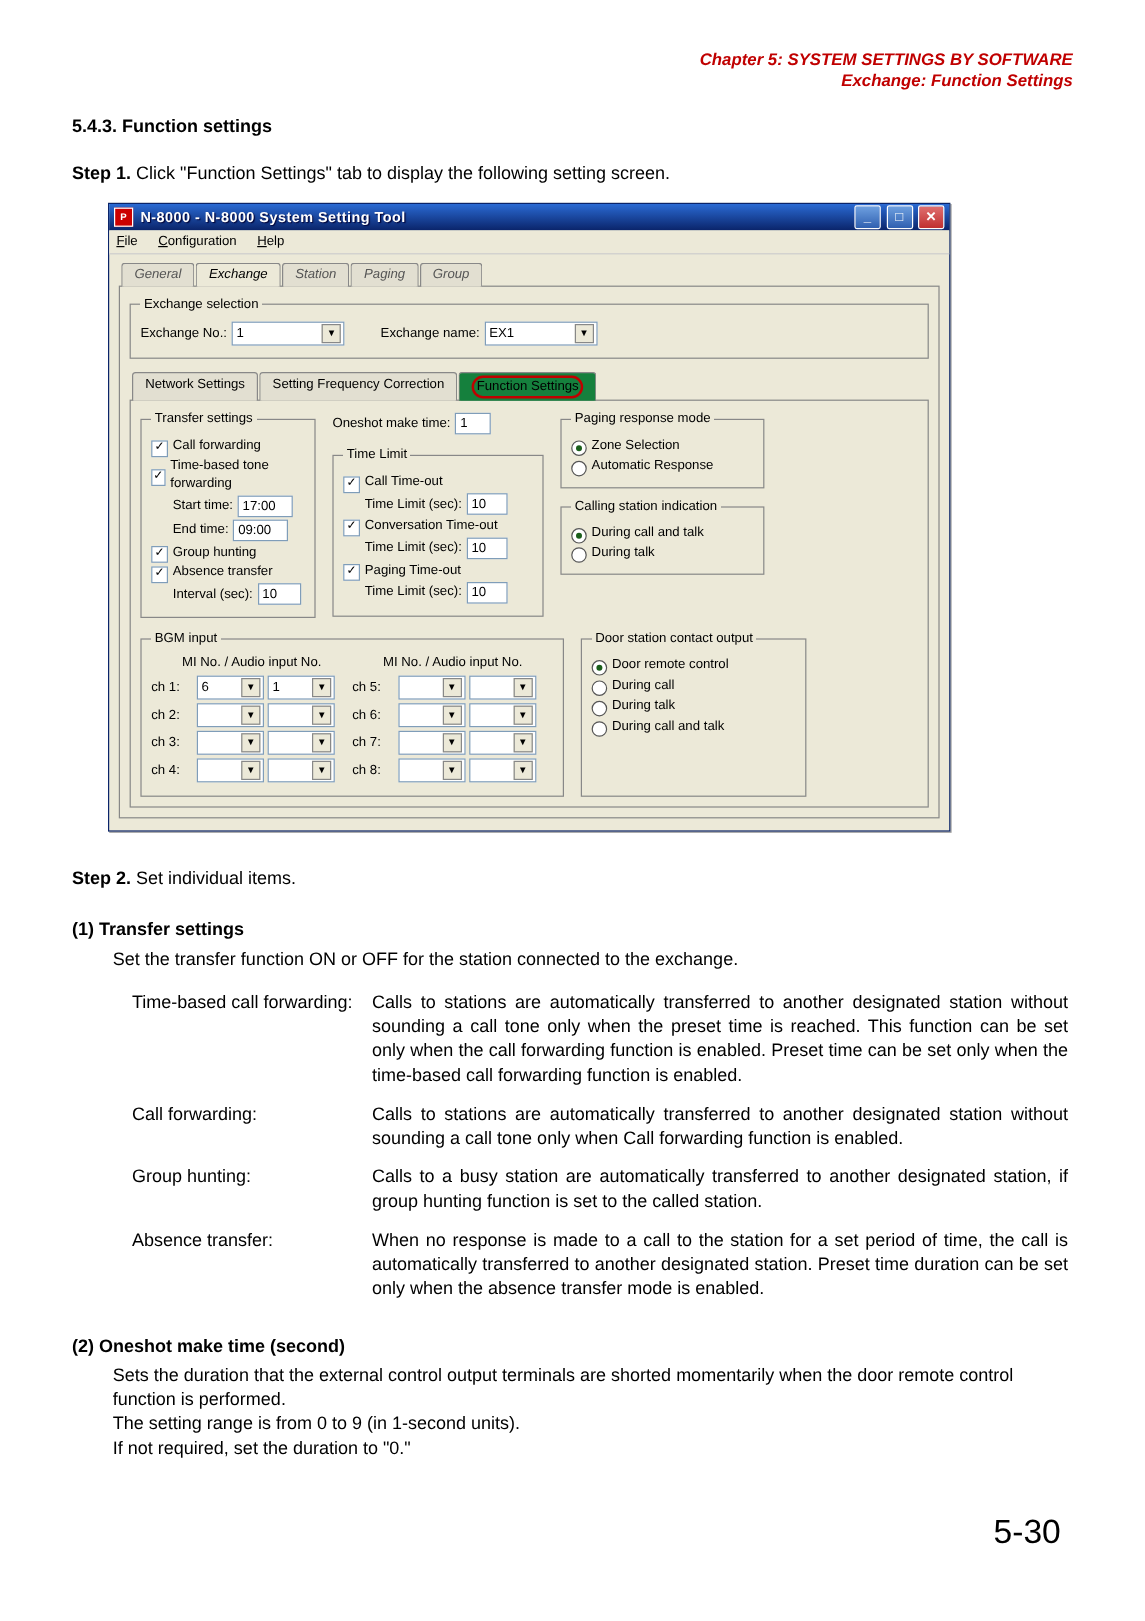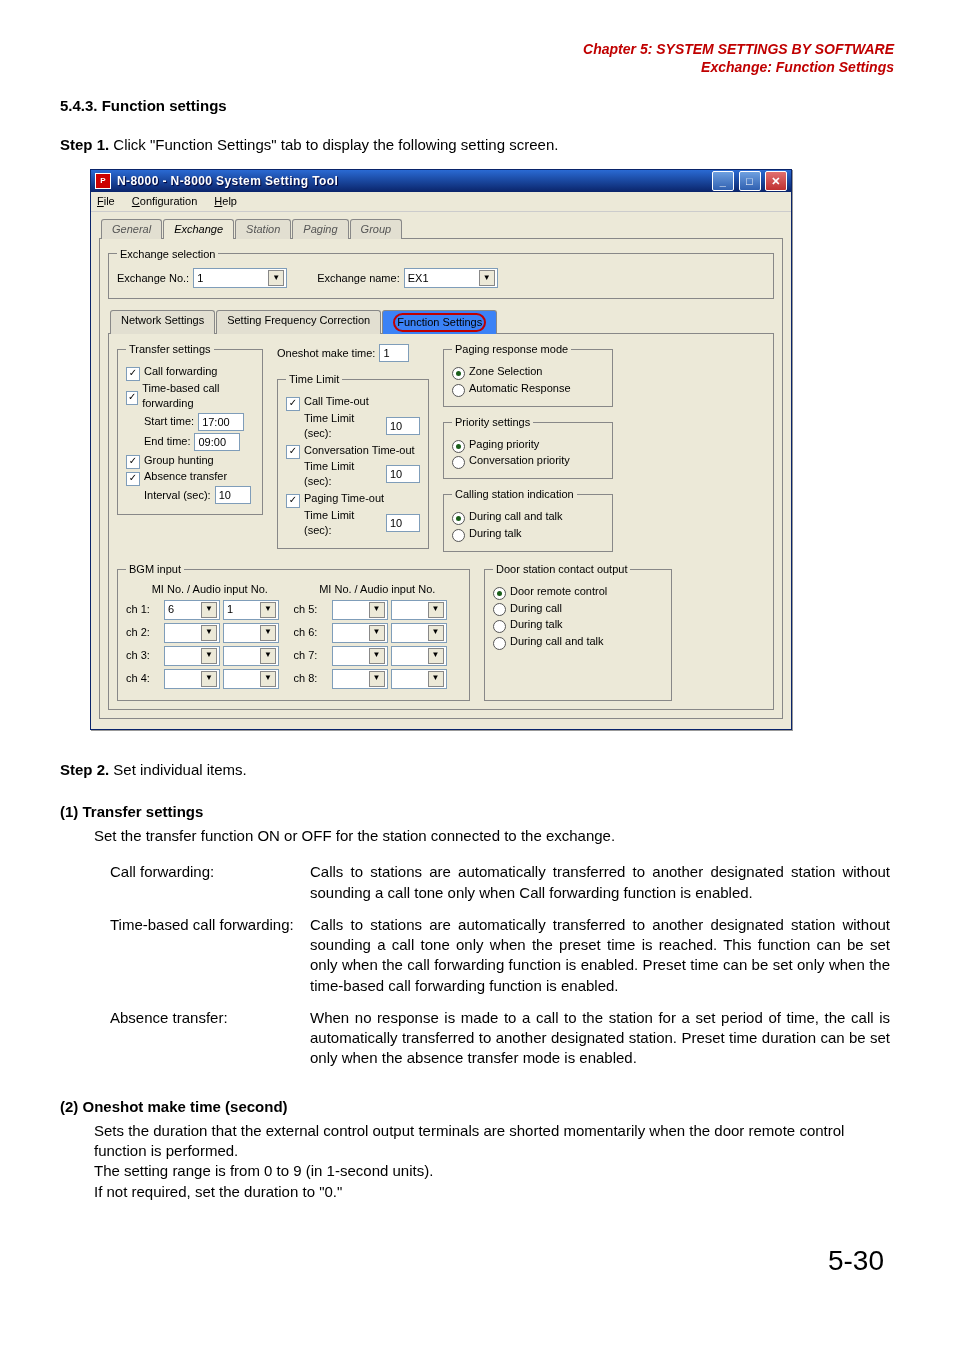--- a/index.html
+++ b/index.html
@@ -169,21 +169,21 @@
 
   .subtab-wrap { margin-top:10px;}
   .subtabs {display:flex;margin-left:2px;}
   .subtab {
     padding:2px 10px;
     border:1px solid #888;border-bottom:none;
     border-top-left-radius:3px;border-top-right-radius:3px;
     margin-right:1px;background:#e2dfd1;
     position:relative;top:1px;
   }
-  .subtab.active{background:#3b82f6;z-index:2;}
+  .subtab.active{background:#15803d;z-index:2;}
 
   .fn-cols { display:flex; gap:14px; }
   .fn-cols > div { display:flex; flex-direction:column; gap:8px;}
   .fn-cols fieldset { }
 
   .bgm-row{display:flex;align-items:center;margin:3px 0;}
   .bgm-row .lbl{width:34px;}
 
   
   h4.sub { font-weight:bold; margin:22px 0 4px 0; font-size:15px;}
@@ -276,21 +276,21 @@
 
             <div style="width:146px;">
               <fieldset>
                 <legend>Transfer settings</legend>
                 <div class="row">
                     <span class="chk">✓</span>
                     <span>Call forwarding</span>
                   </div>
                 <div class="row">
                     <span class="chk">✓</span>
-                    <span>Time-based call forwarding</span>
+                    <span>Time-based tone forwarding</span>
                   </div>
                 <div class="row" style="margin-left:18px;">
                     <span class="lbl">Start time:</span>
                     <input class="txt" style="width: 38px;" value="17:00">
                   </div>
                 <div class="row" style="margin-left:18px;">
                     <span class="lbl">End time:</span>
                     <input class="txt" style="width: 38px;" value="09:00">
                   </div>
                 <div class="row">
@@ -301,21 +301,21 @@
                     <span class="chk">✓</span>
                     <span>Absence transfer</span>
                   </div>
                 <div class="row" style="margin-left:18px;">
                     <span class="lbl">Interval (sec):</span>
                     <input class="txt" style="width: 28px;" value="10">
                   </div>
               </fieldset>
             </div>
 
-            <div style="width:152px;">
+            <div style="width:176px;">
               <div class="row">
                   <span class="lbl">Oneshot make time:</span>
                   <input class="txt" style="width: 22px;" value="1">
                 </div>
               <fieldset>
                 <legend>Time Limit</legend>
                 <div class="row">
                     <span class="chk">✓</span>
                     <span>Call Time-out</span>
                   </div>
@@ -345,31 +345,20 @@
             <div style="width:170px;">
               <fieldset>
                 <legend>Paging response mode</legend>
                 <div class="row">
                     <span class="radio sel"></span>
                     <span>Zone Selection</span>
                   </div>
                 <div class="row">
                     <span class="radio"></span>
                     <span>Automatic Response</span>
-                  </div>
-              </fieldset>
-              <fieldset>
-                <legend>Priority settings</legend>
-                <div class="row">
-                    <span class="radio sel"></span>
-                    <span>Paging priority</span>
-                  </div>
-                <div class="row">
-                    <span class="radio"></span>
-                    <span>Conversation priority</span>
                   </div>
               </fieldset>
               <fieldset>
                 <legend>Calling station indication</legend>
                 <div class="row">
                     <span class="radio sel"></span>
                     <span>During call and talk</span>
                   </div>
                 <div class="row">
                     <span class="radio"></span>
@@ -479,26 +468,30 @@
 <div class="step">
   <b>Step 2.</b><span> Set individual items.</span>
 </div>
 
 <h4 class="sub">(1)  Transfer settings</h4>
 <div class="indent1">Set the transfer function ON or OFF for the station connected to the exchange.</div>
 
 <table class="defs">
   <tbody>
       <tr>
+    <td class="term">Time-based call forwarding:</td>
+    <td class="def">Calls to stations are automatically transferred to another designated station without sounding a call tone only when the preset time is reached. This function can be set only when the call forwarding function is enabled. Preset time can be set only when the time-based call forwarding function is enabled.</td>
+  </tr>
+  <tr>
     <td class="term">Call forwarding:</td>
     <td class="def">Calls to stations are automatically transferred to another designated station without sounding a call tone only when Call forwarding function is enabled.</td>
   </tr>
   <tr>
-    <td class="term">Time-based call forwarding:</td>
-    <td class="def">Calls to stations are automatically transferred to another designated station without sounding a call tone only when the preset time is reached. This function can be set only when the call forwarding function is enabled. Preset time can be set only when the time-based call forwarding function is enabled.</td>
+    <td class="term">Group hunting:</td>
+    <td class="def">Calls to a busy station are automatically transferred to another designated station, if group hunting function is set to the called station.</td>
   </tr>
   <tr>
     <td class="term">Absence transfer:</td>
     <td class="def">When no response is made to a call to the station for a set period of time, the call is automatically transferred to another designated station. Preset time duration can be set only when the absence transfer mode is enabled.</td>
   </tr>
 </tbody>
   </table>
 
 <h4 class="sub">(2)  Oneshot make time (second)</h4>
 <div class="indent1">Sets the duration that the external control output terminals are shorted momentarily when the door remote control function is performed.</div>

